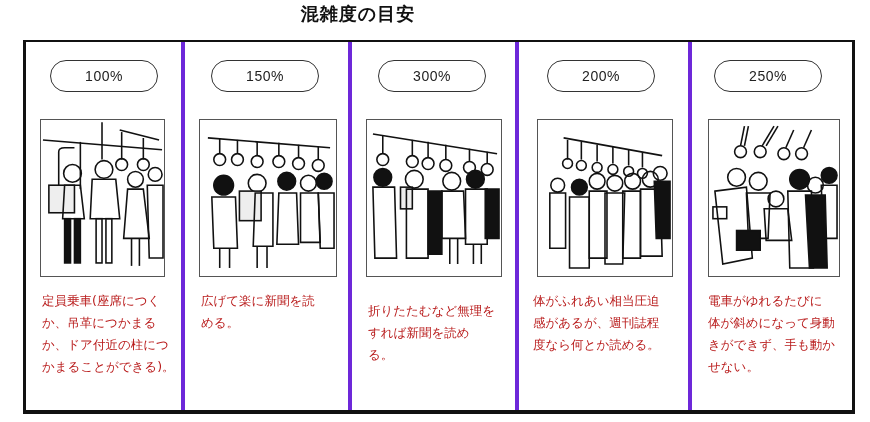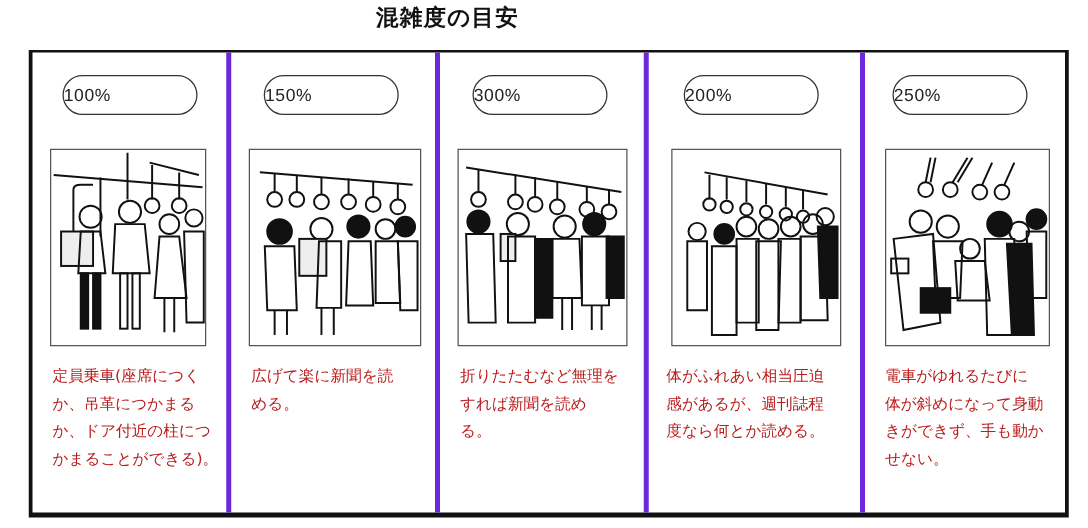--- a/index.html
+++ b/index.html
@@ -48,20 +48,21 @@
       border-left: 4px solid #6d28d9;
     }
     .pill {
       position: absolute;
       top: 18px;
       height: 32px;
       width: 108px;
       border: 1.3px solid #333;
       border-radius: 17px;
       box-sizing: border-box;
+      text-align: center;
       line-height: 30px;
       font-family: "Liberation Sans", sans-serif;
       font-size: 14px;
       color: #222;
       letter-spacing: 0.5px;
     }
     .pic {
       position: absolute;
       top: 77px;
       height: 158px;
@@ -207,21 +208,21 @@
           <circle cx="110" cy="60" r="9" fill="#111"></circle>
           <path d="M100 70 L122 70 L122 126 L100 126 Z"></path>
           <path d="M120 70 L134 70 L134 120 L120 120 Z" fill="#111"></path>
           <line x1="84" y1="120" x2="84" y2="146"></line>
             <line x1="92" y1="120" x2="92" y2="146"></line>
           <line x1="108" y1="126" x2="108" y2="146"></line>
             <line x1="116" y1="126" x2="116" y2="146"></line>
         </g>
       </svg>
     </div>
-    <div class="desc" style="left:16px;">折りたたむなど無理を
+    <div class="desc" style="left:16px;margin-top:10px;">折りたたむなど無理を
 すれば新聞を読め
 る。</div>
   </div>
 
   <div class="col divided" style="left:489px; width:206px;">
     <div class="pill" style="left:28px;">200%</div>
     <div class="pic" style="left:18px; width:136px;">
       <svg viewBox="0 0 136 158">
         <g stroke="#111" stroke-width="1.6" fill="none">
           <line x1="26" y1="18" x2="126" y2="36"></line>

